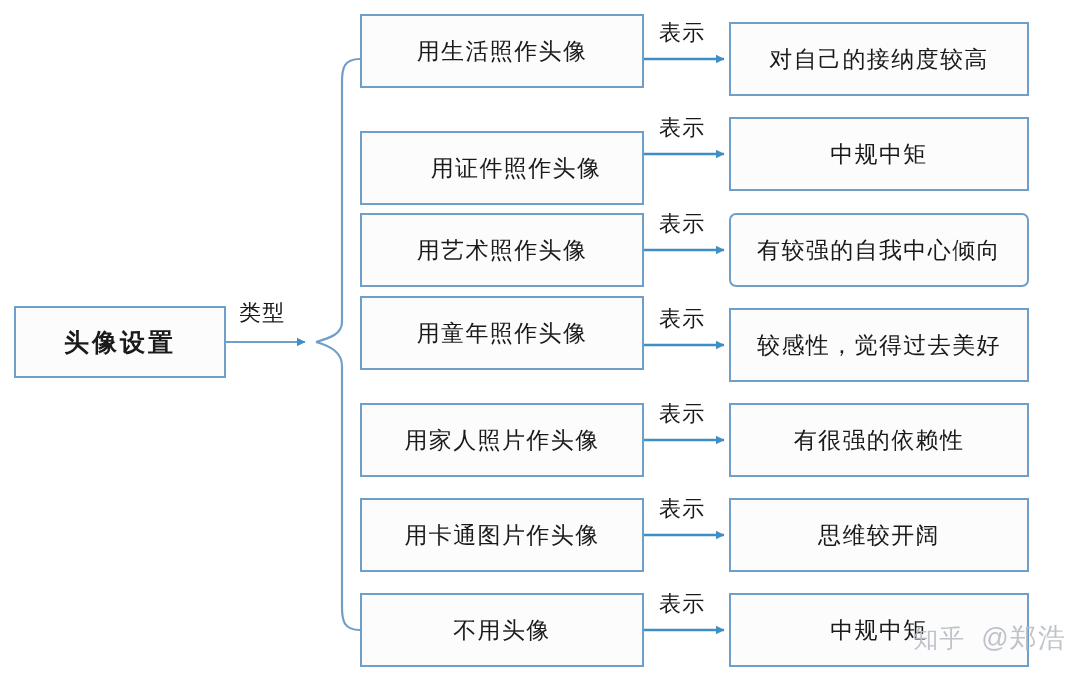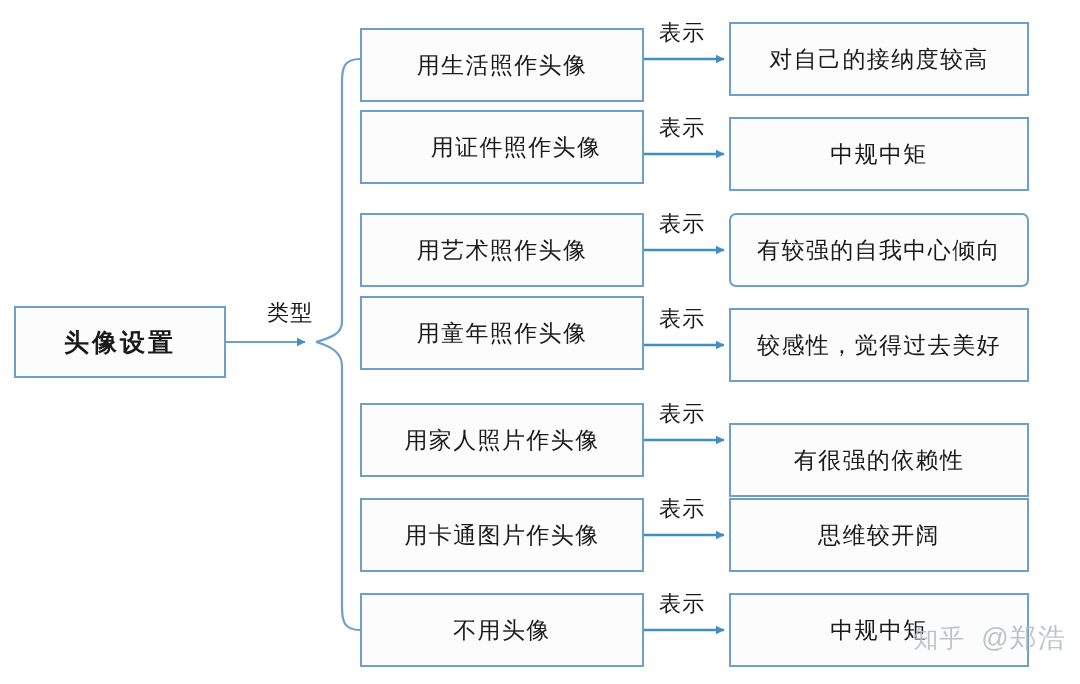--- a/index.html
+++ b/index.html
@@ -54,21 +54,20 @@
   .edge-label {
     position: absolute;
     font-size: 22px;
     color: #1a1a1a;
     letter-spacing: 0.06em;
     white-space: nowrap;
   }
   .label-root {
     left: 239px;
     top: 298px;
-    margin-left: 28px;
   }
   .label-rel {
     left: 659px;
   }
   .watermark {
     position: absolute;
     right: 14px;
     bottom: 28px;
     display: flex;
     align-items: center;
@@ -115,29 +114,29 @@
       <line x1="644" y1="535" x2="724" y2="535" marker-end="url(#arrowhead)"></line>
       <line x1="644" y1="630" x2="724" y2="630" marker-end="url(#arrowhead)"></line>
     </g>
   </svg>
 
   <div class="node node-root">
     <span>头像设置</span>
   </div>
   <div class="edge-label label-root">类型</div>
 
-  <div class="node node-left" style="top:28px;">
+  <div class="node node-left" style="top:14px;">
     <span>用生活照作头像</span>
   </div>
   <div class="edge-label label-rel" style="top:18px;">表示</div>
   <div class="node node-right" style="top:22px;">
     <span>对自己的接纳度较高</span>
   </div>
 
-  <div class="node node-left" style="top:110px;padding-left:28px;">
+  <div class="node node-left" style="top:131px;padding-left:28px;">
     <span>用证件照作头像</span>
   </div>
   <div class="edge-label label-rel" style="top:113px;">表示</div>
   <div class="node node-right" style="top:117px;">
     <span>中规中矩</span>
   </div>
 
   <div class="node node-left" style="top:213px;">
     <span>用艺术照作头像</span>
   </div>
@@ -151,21 +150,21 @@
   </div>
   <div class="edge-label label-rel" style="top:304px;">表示</div>
   <div class="node node-right" style="top:308px;">
     <span>较感性，觉得过去美好</span>
   </div>
 
   <div class="node node-left" style="top:403px;">
     <span>用家人照片作头像</span>
   </div>
   <div class="edge-label label-rel" style="top:399px;">表示</div>
-  <div class="node node-right" style="top:403px;margin-top:20px;">
+  <div class="node node-right" style="top:403px;">
     <span>有很强的依赖性</span>
   </div>
 
   <div class="node node-left" style="top:498px;">
     <span>用卡通图片作头像</span>
   </div>
   <div class="edge-label label-rel" style="top:494px;">表示</div>
   <div class="node node-right" style="top:498px;">
     <span>思维较开阔</span>
   </div>

